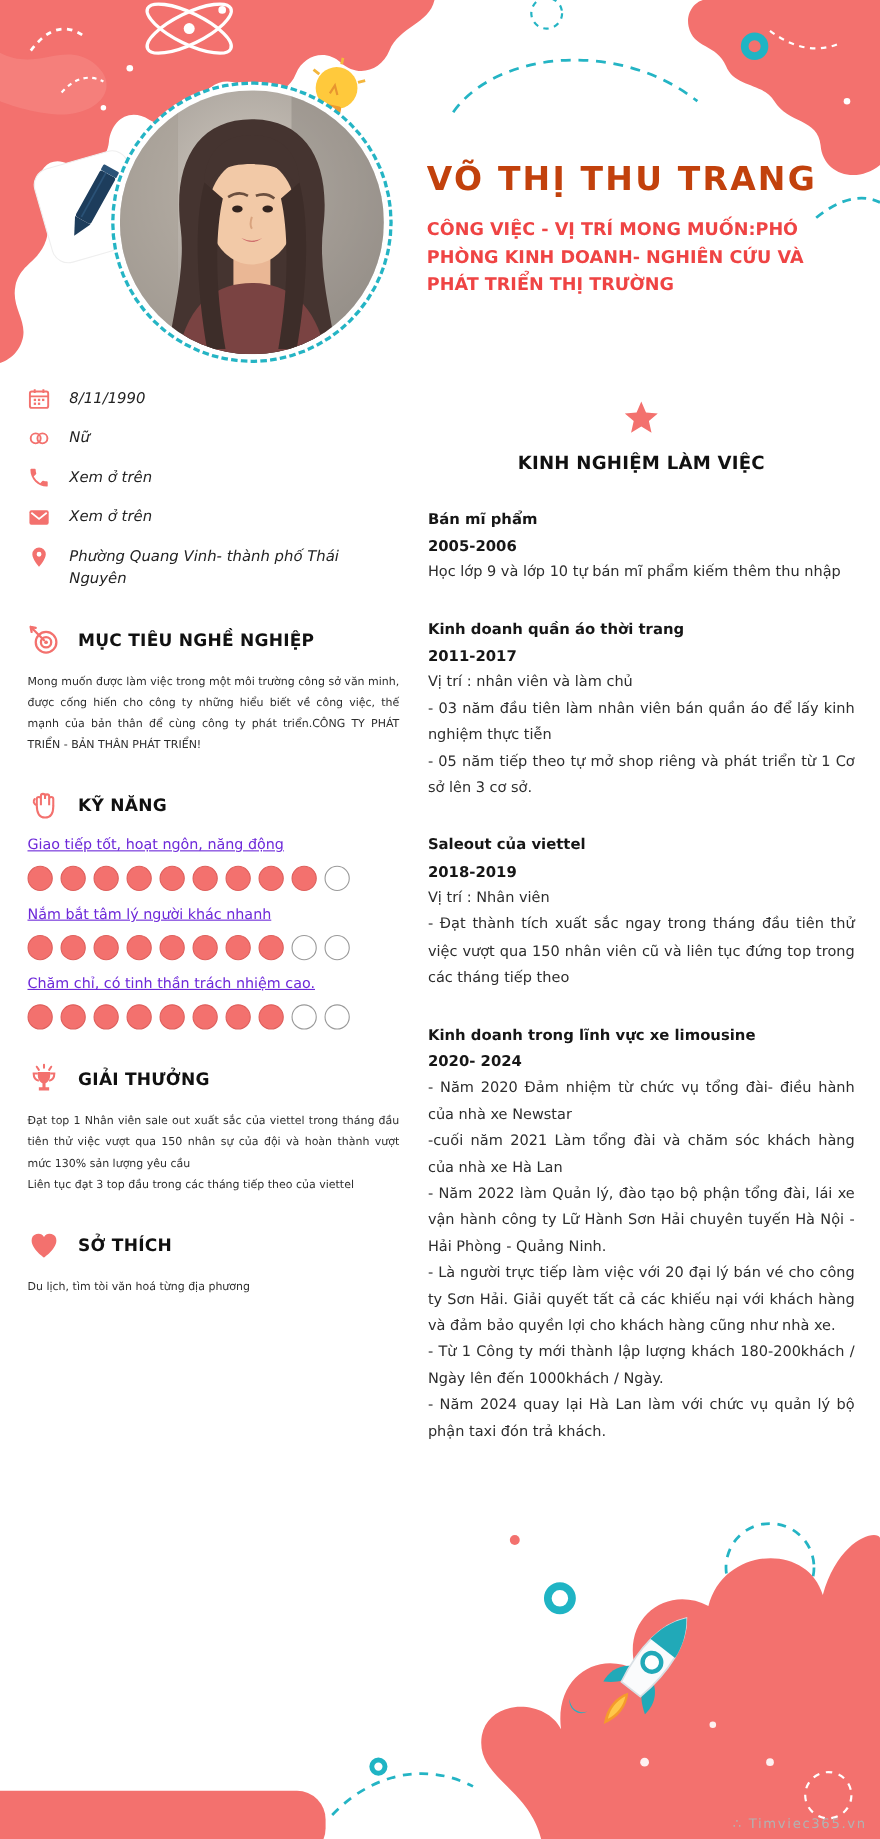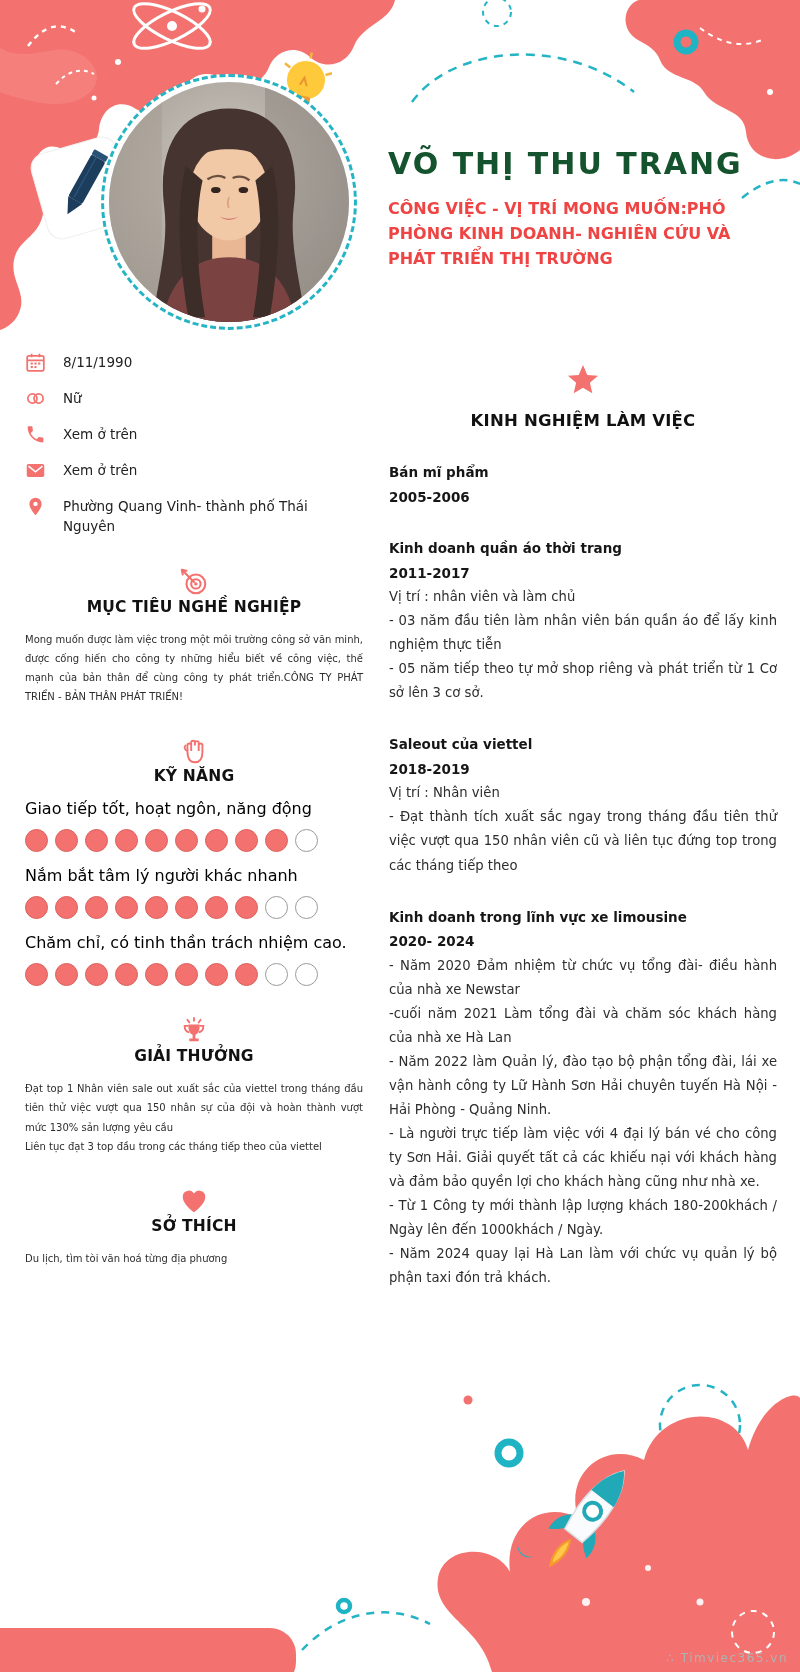--- a/index.html
+++ b/index.html
@@ -10,38 +10,38 @@
   .deco { position:absolute; pointer-events:none; z-index:0; }
   .deco-top { top:0; left:0; }
   .deco-bottom { bottom:0; left:0; }
 
   .photo { position:absolute; left:101px; top:74px; width:256px; height:256px;
            border:3px dashed #24B4C4; border-radius:50%; padding:5px; background:#fff; z-index:2; }
   .photo-inner { width:100%; height:100%; border-radius:50%; overflow:hidden; }
   .photo-inner svg { display:block; width:100%; height:100%; }
 
   .header { position:absolute; left:388px; top:146px; width:392px; z-index:2; }
-  .name { font-size:30px; font-weight:bold; color:#14532d; letter-spacing:2px; }
+  .name { font-size:30px; font-weight:bold; color:#c2410c; letter-spacing:2px; }
   .subtitle { margin-top:16px; font-size:16px; font-weight:bold; color:#ef4444; line-height:1.55; }
 
   .left-col { position:absolute; left:25px; top:352px; width:338px; z-index:2; }
   .right-col { position:absolute; left:389px; top:352px; width:388px; z-index:2; }
 
   .contact-item { display:flex; align-items:flex-start; gap:17px; margin-bottom:15px;
-                  font-size:13.5px; color:#222; line-height:1.5; }
+                  font-size:13.5px; color:#222; line-height:1.5;font-style:italic; }
   .contact-item .cicon { width:21px; height:21px; flex:none; margin-top:0; }
 
-  .section-head { display:flex; align-items:center; gap:1px; margin-top:30px; margin-bottom:14px;flex-direction:column; }
+  .section-head { display:flex; align-items:center; gap:16px; margin-top:30px; margin-bottom:14px; }
   .section-head .sicon { width:30px; height:30px; flex:none; }
   .section-head h2 { font-size:15.5px; color:#111; letter-spacing:.2px; font-weight:bold; }
 
   .para { font-size:10px; color:#2d2d2d; line-height:1.92; text-align:justify; }
   .para div { margin:0; }
 
-  .skill-label { font-size:16px; color:#000000; margin:14px 0 11px; }
+  .skill-label { font-size:13px; color:#6d28d9; margin:14px 0 11px;text-decoration:underline; }
   .dots { display:flex; gap:7px; }
   .dot { width:23px; height:23px; border-radius:50%; flex:none; }
   .dot.filled { background:#F3716E; border:1.5px solid #DE605D; }
   .dot.empty  { background:#fff; border:1.5px solid #9a9a9a; }
 
   .exp-head { display:flex; align-items:center; gap:15px; margin:12px 0 30px;flex-direction:column; }
   .exp-head .sicon { width:34px; height:32px; flex:none; }
   .exp-head h2 { font-size:16.5px; color:#111; font-weight:bold; letter-spacing:.2px; }
 
   .job { margin-bottom:27px; }
@@ -279,20 +279,21 @@
       <svg class="sicon" viewBox="0 0 34 32">
         <path d="M17 1l4.3 9.9 10.7.9-8.1 7 2.4 10.5L17 23.7 7.7 29.3l2.4-10.5-8.1-7 10.7-.9Z" fill="#F3716E"></path>
       </svg>
       <h2>KINH NGHIỆM LÀM VIỆC</h2>
     </div>
 
     <div class="job">
       <div class="job-name">Bán mĩ phẩm</div>
       <div class="job-period">2005-2006</div>
       <div class="job-lines">
+          <div>Học lớp 9 và lớp 10 tự bán mĩ phẩm kiếm thêm thu nhập</div>
         </div>
     </div>
 
     <div class="job">
       <div class="job-name">Kinh doanh quần áo thời trang</div>
       <div class="job-period">2011-2017</div>
       <div class="job-lines">
           <div>Vị trí : nhân viên và làm chủ</div>
           <div>- 03 năm đầu tiên làm nhân viên bán quần áo để lấy kinh nghiệm thực tiễn</div>
           <div>- 05 năm tiếp theo tự mở shop riêng và phát triển từ 1 Cơ sở lên 3 cơ sở.</div>
@@ -308,21 +309,21 @@
         </div>
     </div>
 
     <div class="job">
       <div class="job-name">Kinh doanh trong lĩnh vực xe limousine</div>
       <div class="job-period">2020- 2024</div>
       <div class="job-lines">
           <div>- Năm 2020 Đảm nhiệm từ chức vụ tổng đài- điều hành của nhà xe Newstar</div>
           <div>-cuối năm 2021 Làm tổng đài và chăm sóc khách hàng của nhà xe Hà Lan</div>
           <div>- Năm 2022 làm Quản lý, đào tạo bộ phận tổng đài, lái xe vận hành công ty Lữ Hành Sơn Hải chuyên tuyến Hà Nội - Hải Phòng - Quảng Ninh.</div>
-          <div>- Là người trực tiếp làm việc với 4 đại lý bán vé cho công ty Sơn Hải. Giải quyết tất cả các khiếu nại với khách hàng và đảm bảo quyền lợi cho khách hàng cũng như nhà xe.</div>
+          <div>- Là người trực tiếp làm việc với 20 đại lý bán vé cho công ty Sơn Hải. Giải quyết tất cả các khiếu nại với khách hàng và đảm bảo quyền lợi cho khách hàng cũng như nhà xe.</div>
           <div>- Từ 1 Công ty mới thành lập lượng khách 180-200khách / Ngày lên đến 1000khách / Ngày.</div>
           <div>- Năm 2024 quay lại Hà Lan làm với chức vụ quản lý bộ phận taxi đón trả khách.</div>
         </div>
     </div>
   </main>
 
   <svg class="deco deco-bottom" width="800" height="400" viewBox="0 0 800 400">
 
     <circle cx="700" cy="153" r="40" fill="none" stroke="#24B4C4" stroke-width="2.5" stroke-dasharray="8 7"></circle>
     <circle cx="468" cy="128" r="4.5" fill="#F3716E"></circle>

